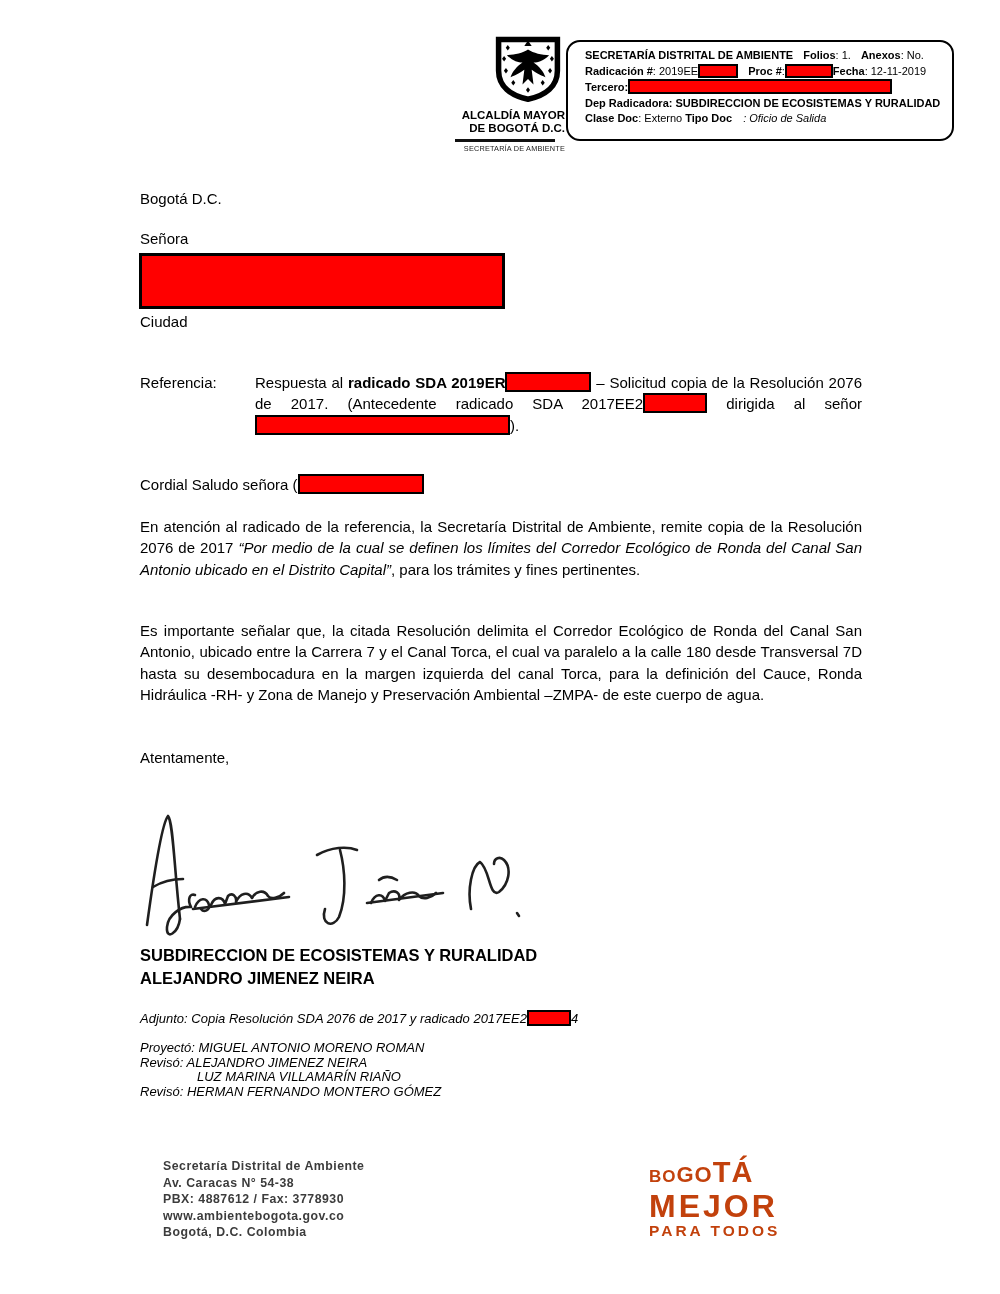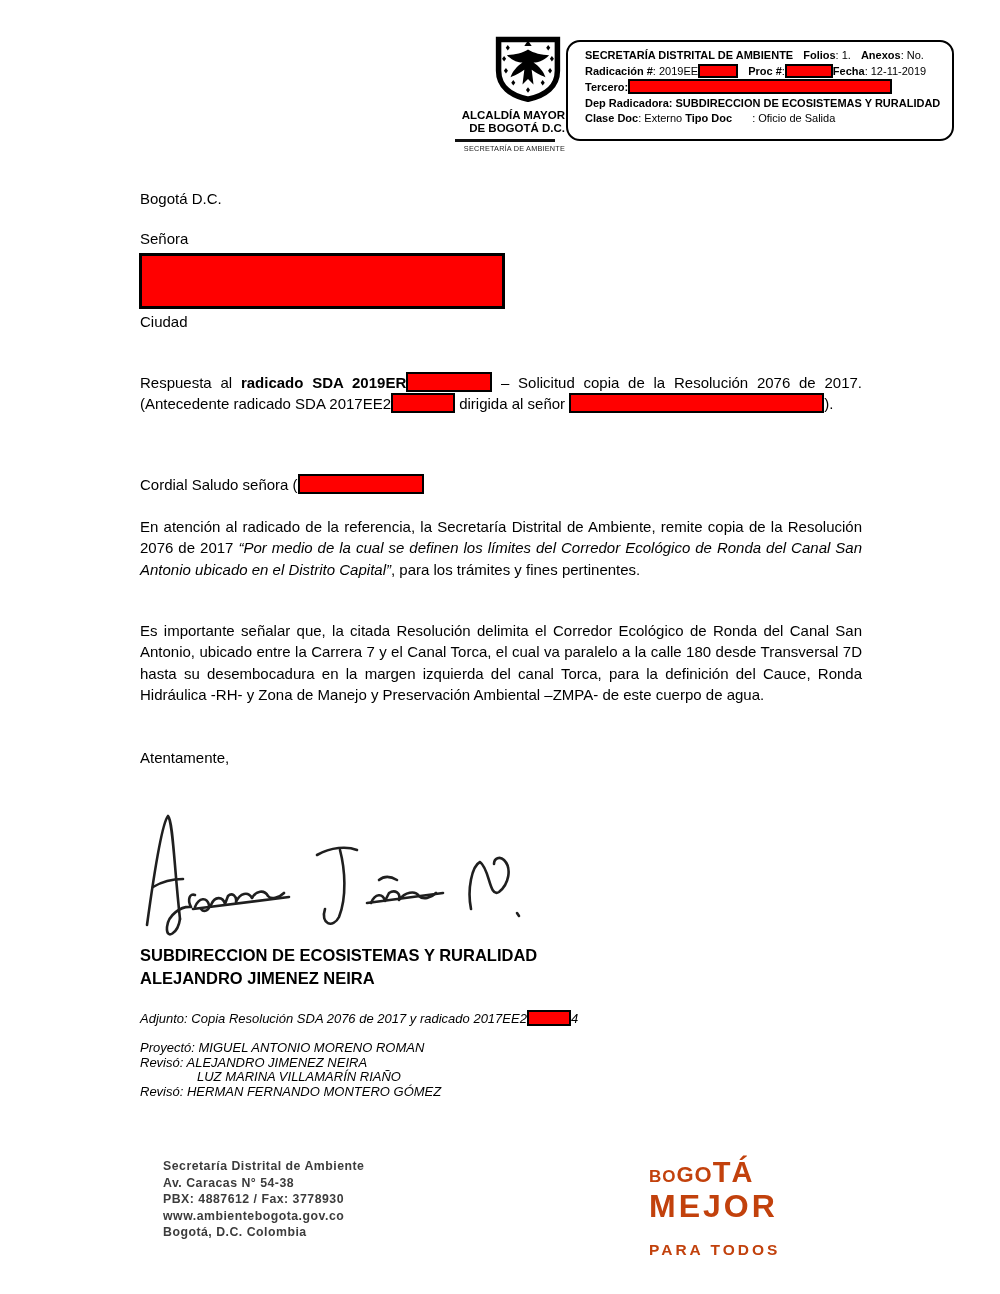--- a/index.html
+++ b/index.html
@@ -12,21 +12,21 @@
   .crest-title{font-weight:bold;font-size:11.5px;line-height:13px;margin-top:3px;letter-spacing:0;}
   .crest-rule{height:2.5px;background:#111;width:100px;margin:4px auto 2px auto;}
   .crest-sub{font-size:7.3px;letter-spacing:0.2px;color:#222;}
 
   
   .stamp{left:566px;top:40px;width:388px;height:101px;box-sizing:border-box;
          border:2.5px solid #000;border-radius:14px;padding:6px 9px 0 17px;
          font-size:11px;line-height:15.6px;white-space:nowrap;overflow:hidden;}
   .stamp b{font-weight:bold;}
   .sp-l{margin-left:10px;}
-  .sp-s{margin-left:20px;}
+  .sp-s{margin-left:11px;font-style:italic;}
   .redact{display:inline-block;background:#ff0000;border:2px solid #000;box-sizing:border-box;}
   .r-stamp{height:14px;vertical-align:-3px;}
   .r-body{height:20px;vertical-align:-4px;}
   .r-small{height:16px;vertical-align:-3px;}
 
   
   .body-text{font-size:15px;line-height:21.4px;}
   .addr-redact{left:139px;top:253px;width:360px;height:50px;background:#ff0000;border:3px solid #000;}
   .ref-row{left:140px;top:372px;width:722px;display:flex;}
   .ref-label{flex:0 0 115px;}
@@ -44,21 +44,21 @@
 
   
   .contact{left:163px;top:1158px;font-size:12.3px;line-height:16.6px;
            font-weight:bold;color:#3c3c3c;letter-spacing:0.5px;}
   .slogan{left:649px;top:1158px;color:#c2410c;font-weight:bold;line-height:1;}
   .slog-1{letter-spacing:1px;}
   .slog-bo{font-size:17px;}
   .slog-go{font-size:22px;}
   .slog-ta{font-size:29px;}
   .slog-mejor{font-size:32px;letter-spacing:3px;margin-top:3px;}
-  .slog-para{font-size:15.5px;letter-spacing:3px;margin-top:20px;}
+  .slog-para{font-size:15.5px;letter-spacing:3px;margin-top:1px;}
 </style>
 </head>
 <body>
 
 <div class="page">
 
   <div class="abs crest-block">
     <svg width="74" height="68" viewBox="0 0 80 74">
       <path d="M8,6 h64 v34 c0,17 -13,27 -32,31 c-19,-4 -32,-14 -32,-31 z" fill="#ffffff" stroke="#000" stroke-width="6"></path>
       <path fill="#000" d="M36,13 l4,-6 4,6 z"></path>
@@ -103,20 +103,21 @@
 
   <div class="abs body-text" style="left:140px;top:188px;">Bogotá D.C.</div>
 
   <div class="abs body-text" style="left:140px;top:228px;">Señora</div>
 
   <div class="abs addr-redact"></div>
 
   <div class="abs body-text" style="left:140px;top:311px;">Ciudad</div>
 
   <div class="abs body-text ref-row">
+    <div class="ref-label">Referencia:</div>
     <div class="ref-text">
       <span>Respuesta al </span><b>radicado SDA 2019ER</b><span class="redact r-body" style="width:86px"></span><span> – Solicitud copia de la Resolución 2076 de 2017. (Antecedente radicado SDA 2017EE2</span><span class="redact r-body" style="width:64px"></span><span> dirigida al señor </span><span class="redact r-body" style="width:255px"></span><span>).</span>
     </div>
   </div>
 
   <div class="abs body-text" style="left:140px;top:474px;">
     <span>Cordial Saludo señora (</span><span class="redact r-body" style="width:126px"></span>
   </div>
 
   <div class="abs body-text para" style="left:140px;top:516px;">

